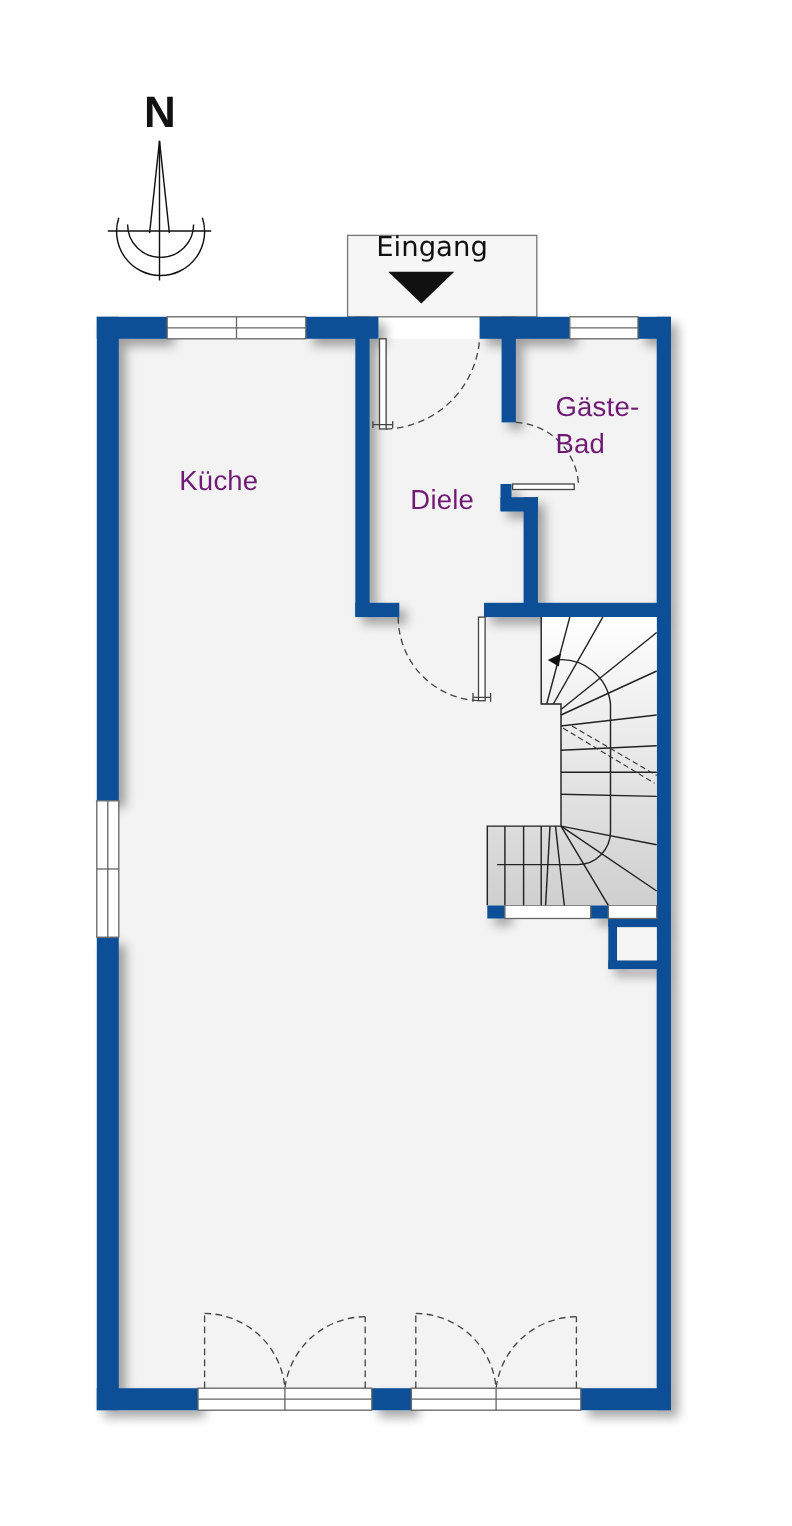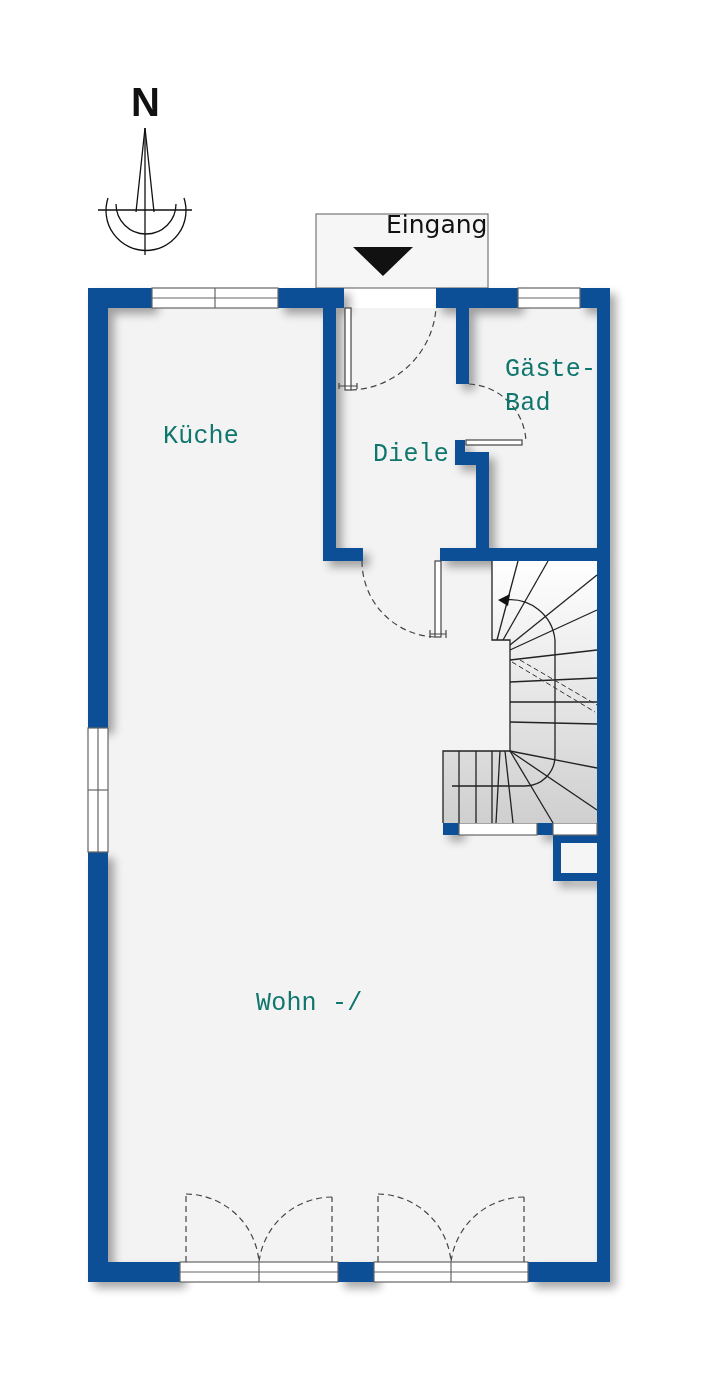--- a/index.html
+++ b/index.html
@@ -1,40 +1,39 @@
 <!DOCTYPE html>
 <html><head>
 <meta charset="utf-8">
 <style>
   html, body { margin: 0; padding: 0; background: #ffffff; }
   body { width: 720px; height: 1387px; position: relative; overflow: hidden; }
   #plan { position: absolute; left: 0; top: 0; width: 720px; height: 1387px; }
   .room-label {
     position: absolute;
-    font-family: Liberation Mono, monospace;
+    font-family: Liberation Sans, sans-serif;
     font-size: 25px;
-    color: #0f766e;
+    color: #701a75;
     line-height: 34px;
     letter-spacing: 0.2px;
   }
   .compass-n {
     position: absolute;
     left: 131px; top: 80px;
     font-family: "Liberation Sans", sans-serif;
     font-weight: bold;
     font-size: 40px;
     color: #111111;
   }
   .entry-label {
     position: absolute;
     left: 342px; top: 210px;
     font-family: "DejaVu Sans", sans-serif;
     font-size: 25px;
     color: #111111;
-    margin-left: 44px;
   }
 </style>
 </head>
 <body>
 
 <svg id="plan" viewBox="0 0 720 1387" xmlns="http://www.w3.org/2000/svg">
   <defs>
     <filter id="shadow" x="-10%" y="-10%" width="130%" height="130%">
       <feGaussianBlur in="SourceAlpha" stdDeviation="5"></feGaussianBlur>
       <feOffset dx="6" dy="6" result="b"></feOffset>
@@ -193,14 +192,13 @@
 <div class="compass-n">N</div>
 <div class="entry-label">Eingang</div>
 
 <div class="room-label" style="left:163px; top:420px;">Küche</div>
 <div class="room-label" style="left:373px; top:438px;">Diele</div>
 <div class="room-label" style="left:505px; top:353px;">
   <div>Gäste-</div>
   <div>Bad</div>
 </div>
 <div class="room-label" style="left:256px; top:987px;">
-  <div>Wohn -/</div>
 </div>
 
 </body></html>

